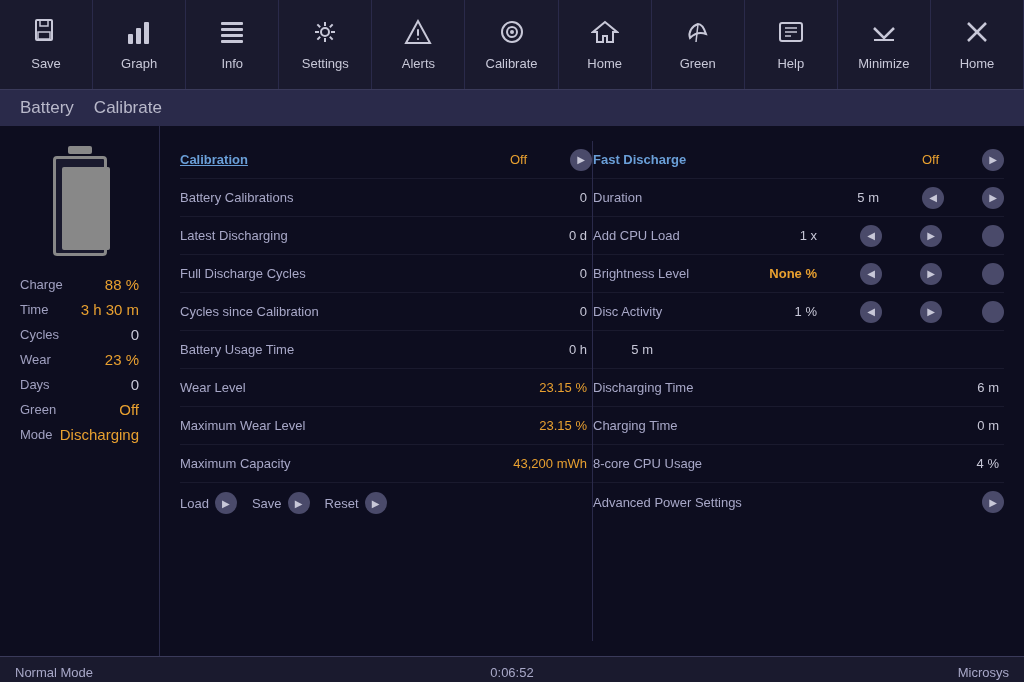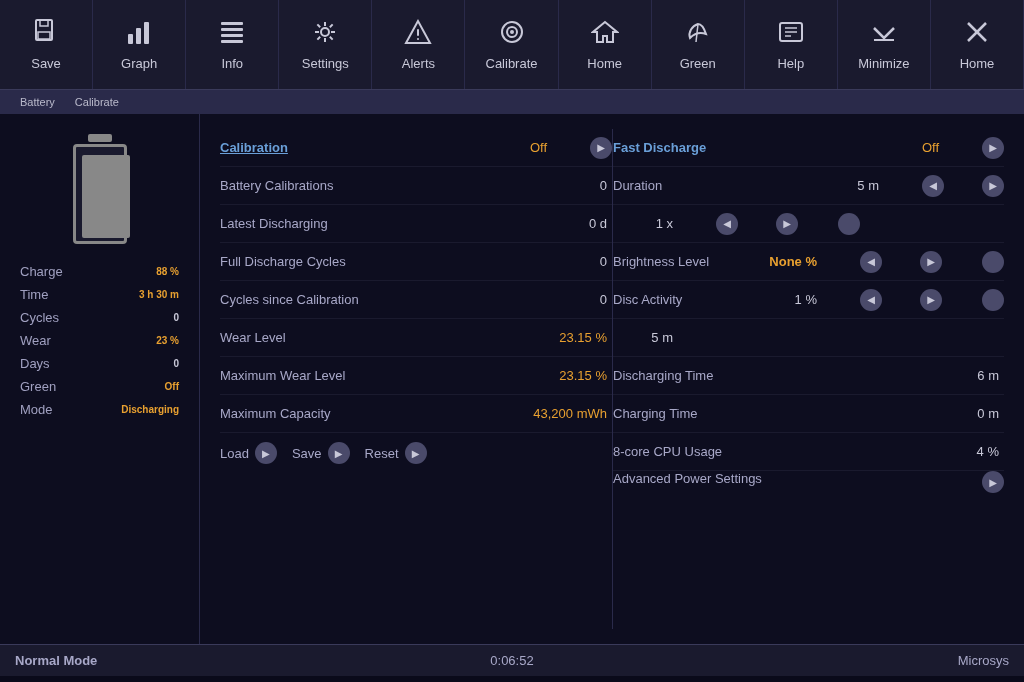--- a/index.html
+++ b/index.html
@@ -33,39 +33,39 @@
       font-size: 13px;
     }
     .nav-icon {
       font-size: 22px;
       line-height: 1;
     }
 
     
     #breadcrumb {
       background: #2a2a4a;
-      height: 24px;
+      height: 36px;
       display: flex;
       align-items: center;
       padding: 0 20px;
       gap: 20px;
-      font-size: 11px;
+      font-size: 17px;
       color: #c8c8d8;
     }
     #breadcrumb span { opacity: 0.9; }
 
     
     #main {
       display: flex;
       height: calc(682px - 90px - 30px - 32px);
     }
 
     
     #sidebar {
-      width: 200px;
+      width: 160px;
       background: #0d0d1f;
       border-right: 1px solid #2a2a4a;
       display: flex;
       flex-direction: column;
       align-items: center;
       padding: 20px 10px;
     }
 
     .battery-icon {
       width: 60px;
@@ -107,21 +107,21 @@
       flex-direction: column;
       gap: 8px;
       padding: 0 10px;
     }
     .stat-row {
       display: flex;
       justify-content: space-between;
       align-items: center;
     }
     .stat-label { color: #a0a0c0; font-size: 13px; }
-    .stat-value { color: #e8a030; font-size: 10px; font-weight: bold; }
+    .stat-value { color: #e8a030; font-size: 15px; font-weight: normal; }
     .stat-value.white { color: #c8c8d8; }
 
     
     #calibrate-panel {
       flex: 1;
       background: #0d0d1f;
       padding: 15px 20px;
       overflow: hidden;
     }
 
@@ -230,27 +230,27 @@
     #status-bar {
       height: 32px;
       background: #1a1a2e;
       border-top: 1px solid #3a3a5a;
       display: flex;
       align-items: center;
       padding: 0 15px;
       font-size: 13px;
       color: #a8a8c8;
     }
-    #status-bar .status-left { flex: 1; font-weight: bold; }
+    #status-bar .status-left { flex: 1; }
     #status-bar .status-center { flex: 1; text-align: center; }
     #status-bar .status-right { flex: 1; text-align: right; }
 
     .adv-row {
       display: flex;
-      align-items: flex-start;
+      align-items: center;
       min-height: 38px;
     }
   </style>
 </head>
 <body>
 
 <div id="top-nav">
   <div class="nav-item">
     <span class="nav-icon">
       <svg width="28" height="28" viewBox="0 0 28 28" fill="none">
@@ -429,20 +429,24 @@
         <div class="field-row">
           <span class="field-label">Full Discharge Cycles</span>
           <span class="field-value white">0</span>
         </div>
 
         <div class="field-row">
           <span class="field-label">Cycles since Calibration</span>
           <span class="field-value white">0</span>
         </div>
 
+        <div class="field-row">
+          <span class="field-label">Battery Usage Time</span>
+          <span class="field-value white">0 h</span>
+        </div>
 
         <div class="field-row">
           <span class="field-label">Wear Level</span>
           <span class="field-value" style="color:#e8a030;">23.15 %</span>
         </div>
 
         <div class="field-row">
           <span class="field-label">Maximum Wear Level</span>
           <span class="field-value" style="color:#e8a030;">23.15 %</span>
         </div>
@@ -477,20 +481,21 @@
         </div>
 
         <div class="field-row">
           <span class="field-label">Duration</span>
           <span class="field-value white">5 m</span>
           <button class="ctrl-btn">◀</button>
           <button class="ctrl-btn">▶</button>
         </div>
 
         <div class="field-row">
+          <span class="field-label">Add CPU Load</span>
           <span class="field-value white">1 x</span>
           <button class="ctrl-btn">◀</button>
           <button class="ctrl-btn">▶</button>
           <div class="circle-indicator"></div>
         </div>
 
         <div class="field-row">
           <span class="field-label">Brightness Level</span>
           <span class="field-value" style="color:#e8a030;font-weight:bold;">None %</span>
           <button class="ctrl-btn">◀</button>

